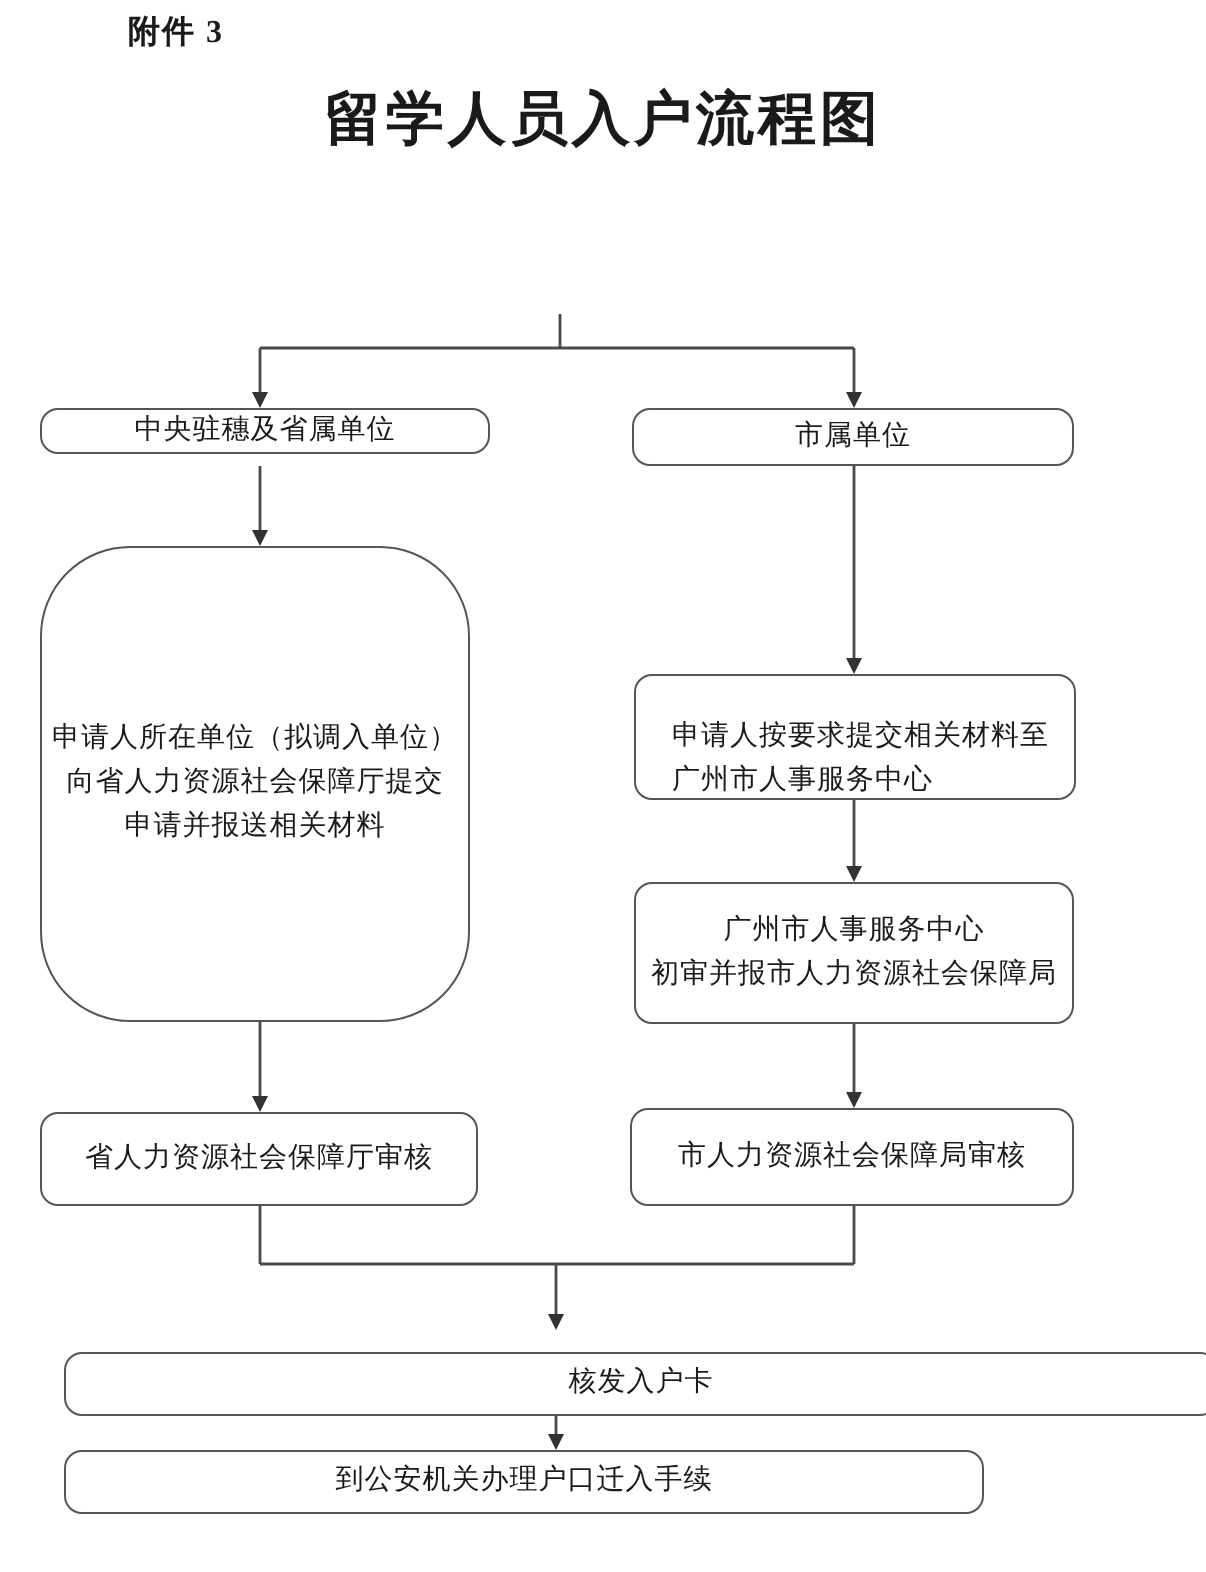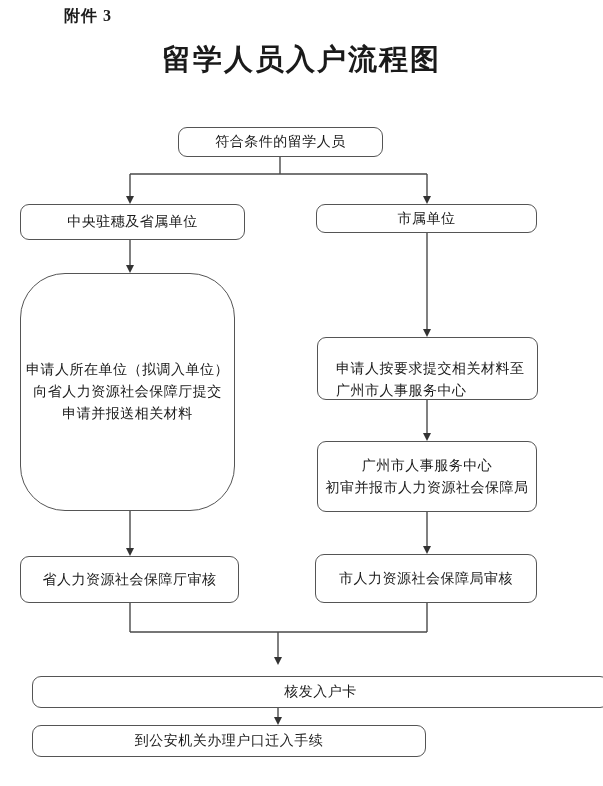--- a/index.html
+++ b/index.html
@@ -46,35 +46,35 @@
     display: flex;
     align-items: center;
     justify-content: center;
     text-align: center;
     font-size: 14px;
     line-height: 22px;
     white-space: pre-line;
     letter-spacing: 0.5px;
   }
   .node-start        { left: 178px; top: 127px; width: 205px; height: 30px; }
-  .node-branch-left  { left: 20px;  top: 204px; width: 225px; height: 36px; text-align: right; }
+  .node-branch-left  { left: 20px;  top: 204px; width: 225px; height: 23px; text-align: right; }
   .node-branch-right { left: 316px; top: 204px; width: 221px; height: 29px; }
   .node-left-submit  { left: 20px;  top: 273px; width: 215px; height: 238px; border-radius: 45px; }
   .node-right-submit {
     left: 317px; top: 337px; width: 221px; height: 63px;
     align-items: flex-start;
     justify-content: flex-start;
     text-align: left;
     padding: 20px 10px 0 18px;
   }
   .node-right-initial { left: 317px; top: 441px; width: 220px; height: 71px; }
   .node-left-review   { left: 20px;  top: 556px; width: 219px; height: 47px; }
   .node-right-review  { left: 315px; top: 554px; width: 222px; height: 49px; }
   .node-issue-card    { left: 32px;  top: 647px; width: 577px; height: 32px; margin-top: 29px; }
-  .node-police        { left: 32px;  top: 725px; width: 394px; height: 32px; }
+  .node-police        { left: 32px;  top: 725px; width: 460px; height: 32px; }
 </style>
 </head>
 <body>
 
 <div class="page">
 
   <div class="attachment">附件 3</div>
   <h1 class="title">留学人员入户流程图</h1>
 
   <svg class="connectors" width="603" height="786" viewBox="0 0 603 786" xmlns="http://www.w3.org/2000/svg">
@@ -94,21 +94,20 @@
       <polygon points="126,265 134,265 130,273"></polygon>
       <polygon points="423,329 431,329 427,337"></polygon>
       <polygon points="423,433 431,433 427,441"></polygon>
       <polygon points="423,546 431,546 427,554"></polygon>
       <polygon points="126,548 134,548 130,556"></polygon>
       <polygon points="274,657 282,657 278,665"></polygon>
       <polygon points="274,717 282,717 278,725"></polygon>
     </g>
   </svg>
 
-  <div class="node node-start">符合条件的留学人员</div>
   <div class="node node-branch-left">中央驻穗及省属单位</div>
   <div class="node node-left-submit">申请人所在单位（拟调入单位）
 向省人力资源社会保障厅提交
 申请并报送相关材料</div>
   <div class="node node-branch-right">市属单位</div>
   <div class="node node-right-submit">申请人按要求提交相关材料至
 广州市人事服务中心</div>
   <div class="node node-right-initial">广州市人事服务中心
 初审并报市人力资源社会保障局</div>
   <div class="node node-right-review">市人力资源社会保障局审核</div>

